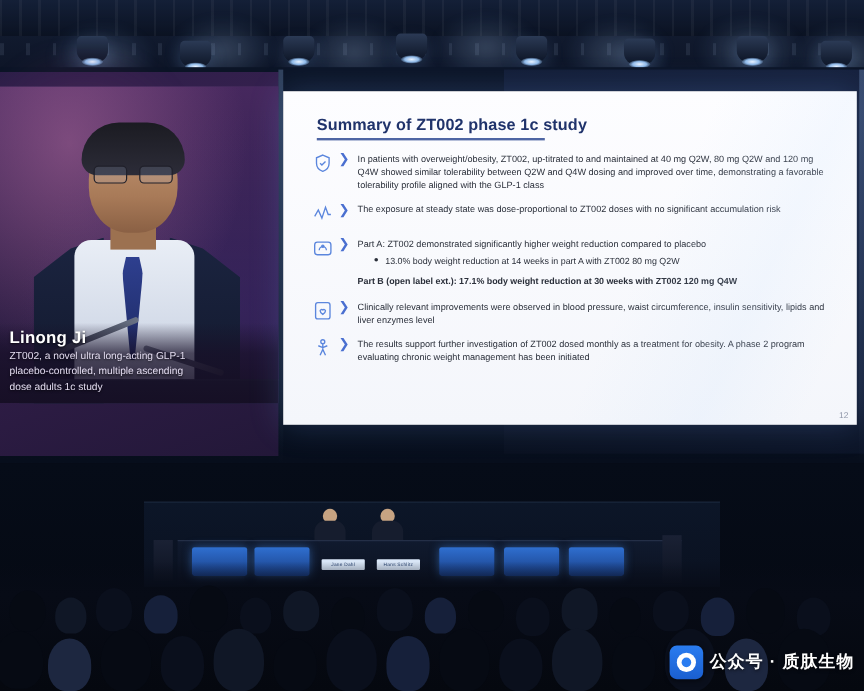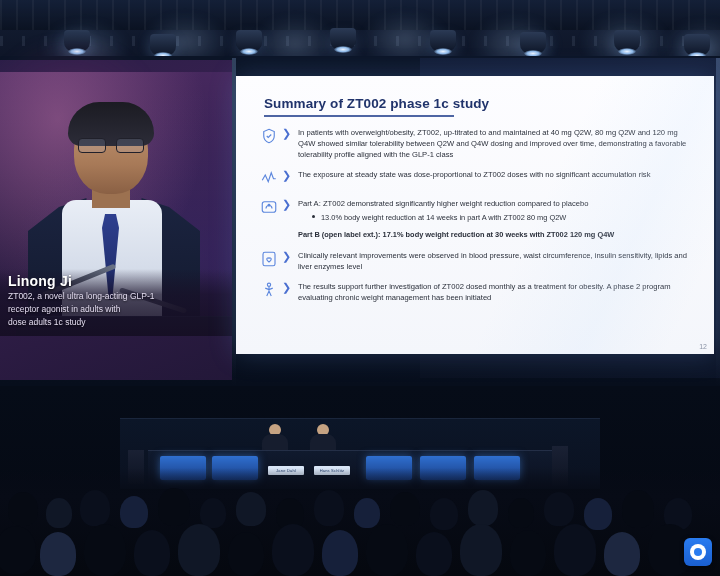--- a/index.html
+++ b/index.html
@@ -309,21 +309,21 @@
       <div class="head"></div>
       <div class="hair"></div>
       <div class="glasses"></div>
       <div class="mic"></div>
       <div class="mic2"></div>
       <div class="podium"></div>
     </div>
     <div class="vid-caption">
       <div class="vid-name">Linong Ji</div>
       <div class="vid-sub">ZT002, a novel ultra long-acting GLP-1</div>
-      <div class="vid-sub">receptor agonist in adults with</div>
+      <div class="vid-sub">placebo-controlled, multiple ascending</div>
       <div class="vid-sub">dose adults 1c study</div>
     </div>
   </div>
 
   <div class="slide">
     <div class="slide-inner">
       <div class="slide-title">Summary of ZT002 phase 1c study</div>
       <div class="slide-rule"></div>
 
       <div class="row">
@@ -456,15 +456,16 @@
     <div class="seat d" style="left:510px;top:62px;width:36px;height:46px"></div>
     <div class="seat" style="left:554px;top:56px;width:42px;height:52px"></div>
     <div class="seat w" style="left:604px;top:64px;width:36px;height:44px"></div>
     <div class="seat d" style="left:648px;top:56px;width:44px;height:52px"></div>
   </div>
 
   <div class="wm">
     <div class="wm-badge">
       <div class="g"></div>
     </div>
+    <div class="wm-text">公众号 · 质肽生物</div>
   </div>
 
 </div>
 
 </body></html>

